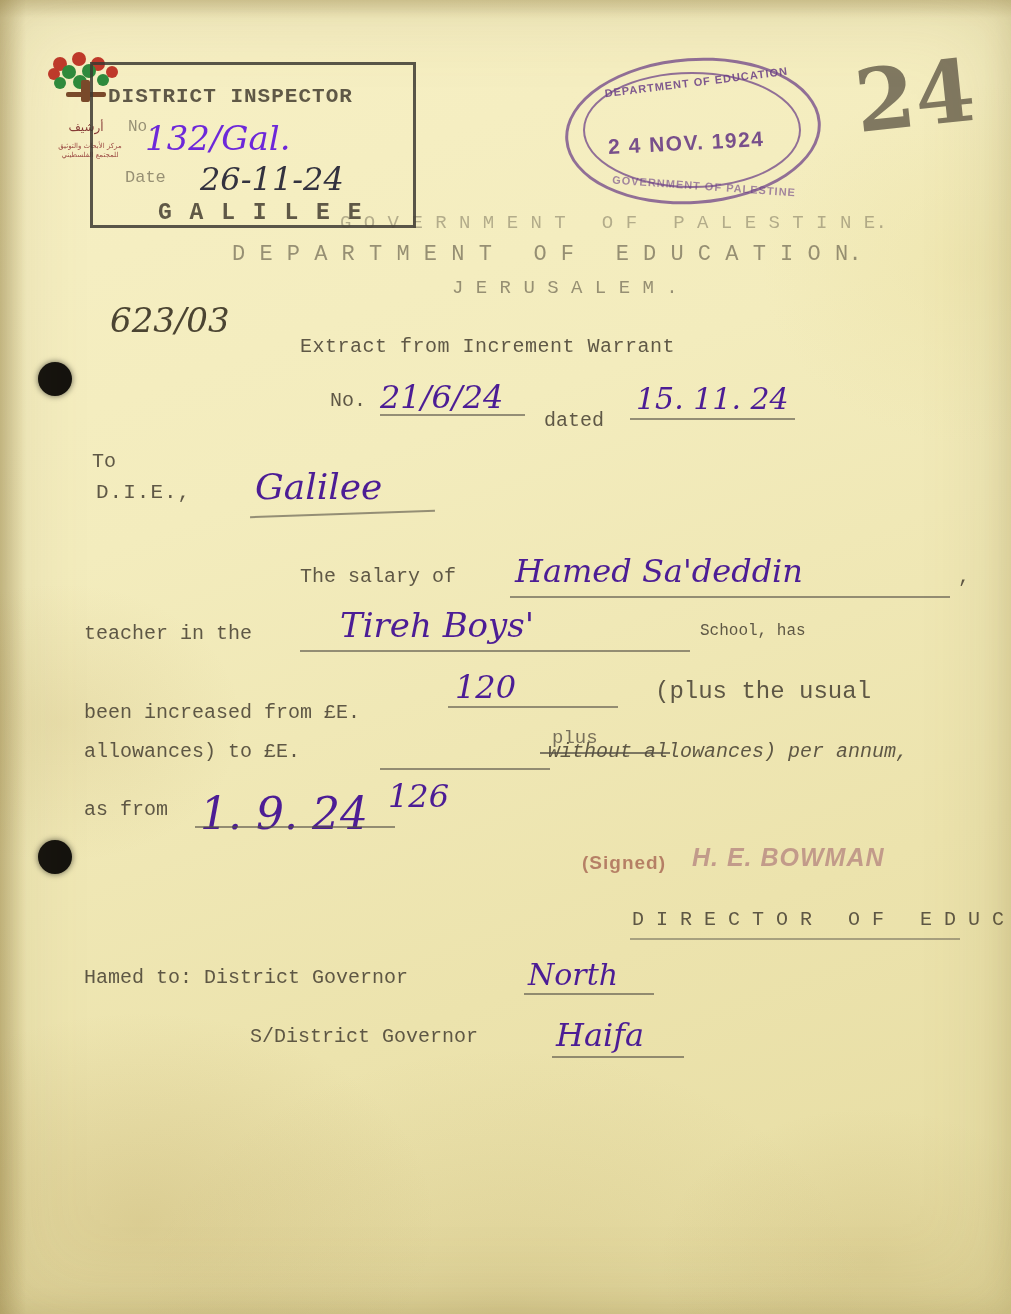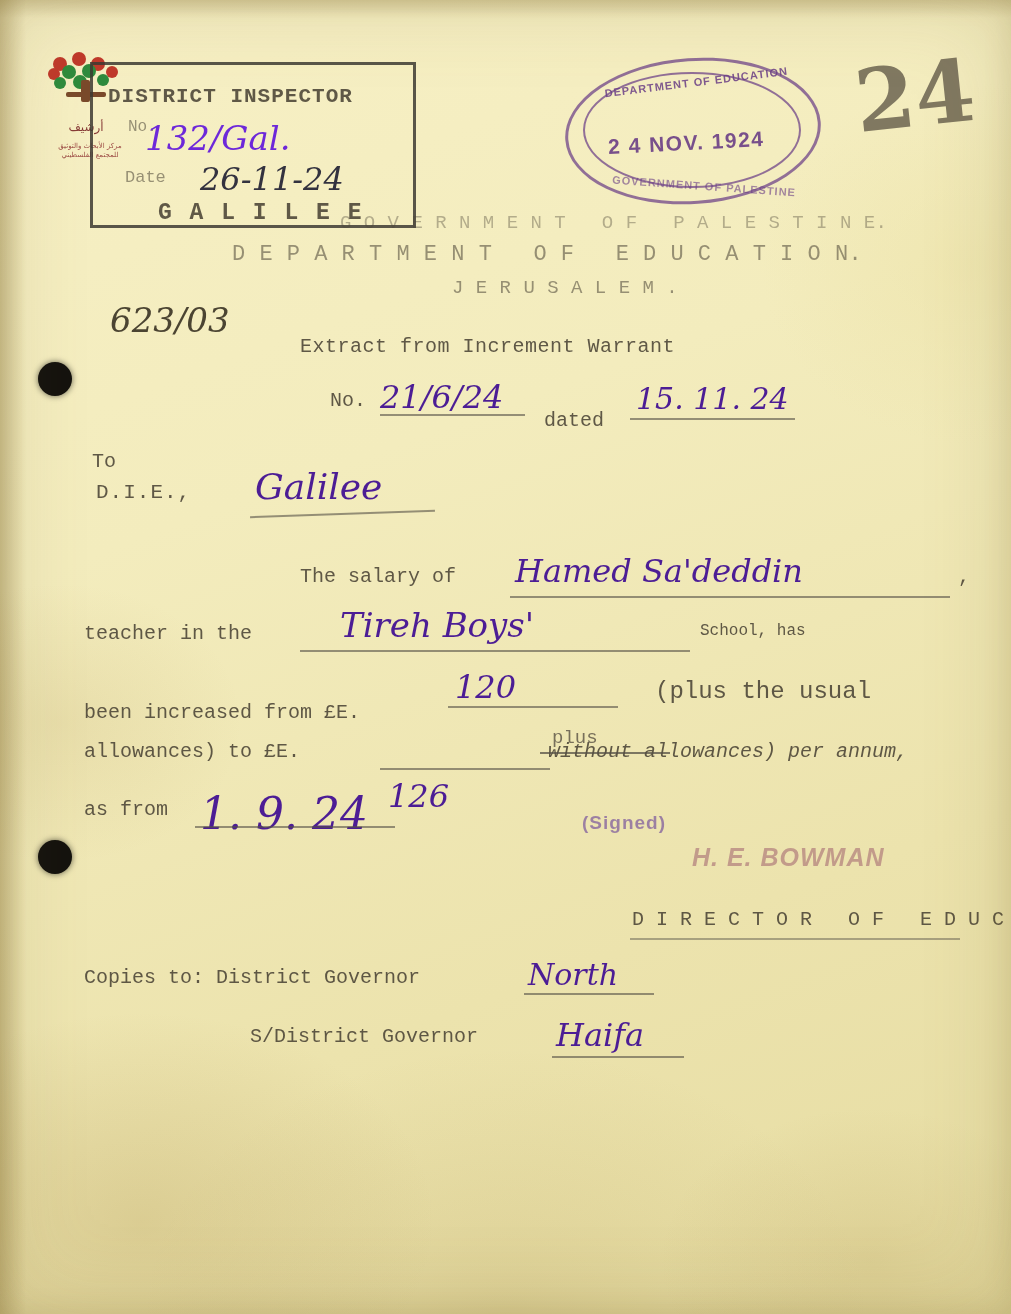--- a/index.html
+++ b/index.html
@@ -236,26 +236,26 @@
 <div class="typed" style="left:552px;top:727px;font-size:19px;color:#5a5244;opacity:.8;">plus</div>
 <div style="position:absolute;left:548px;top:740px;">
   <span class="typed" style="position:static;display:inline-block;font-size:20px;font-style:italic;">without allowances) per annum,</span>
 </div>
 <div class="rule" style="left:540px;top:752px;width:130px;height:2px;opacity:.75;"></div>
 
 <div class="typed" style="left:84px;top:798px;font-size:20px;">as from</div>
 <div class="hand" style="left:200px;top:788px;font-size:44px;">1. 9. 24</div>
 <div class="rule" style="left:195px;top:826px;width:200px;"></div>
 
-<div class="sig-red" style="left:582px;top:812px;font-size:19px;opacity:.5;color:#4c1d95;">(Signed)</div>
+<div class="sig-red" style="left:582px;top:852px;font-size:19px;opacity:.5;color:#7f1d1d;">(Signed)</div>
 <div class="sig-red" style="left:692px;top:843px;font-size:25px;font-style:italic;">H. E. BOWMAN</div>
 <div class="typed" style="left:632px;top:908px;font-size:20px;letter-spacing:0px;">D I R E C T O R   O F   E D U C A T I O N .</div>
 <div class="rule" style="left:630px;top:938px;width:330px;opacity:.45;"></div>
 
-<div class="typed" style="left:84px;top:966px;font-size:20px;">Copies to: District Governor</div>
+<div class="typed" style="left:84px;top:966px;font-size:20px;">Hamed to: District Governor</div>
 <div class="hand" style="left:528px;top:957px;font-size:30px;">North</div>
 <div class="rule" style="left:524px;top:993px;width:130px;"></div>
 
 <div class="typed" style="left:250px;top:1025px;font-size:20px;">S/District Governor</div>
 <div class="hand" style="left:556px;top:1016px;font-size:32px;">Haifa</div>
 <div class="rule" style="left:552px;top:1056px;width:132px;"></div>
 
 <div class="vignette"></div>
 
 </body></html>

